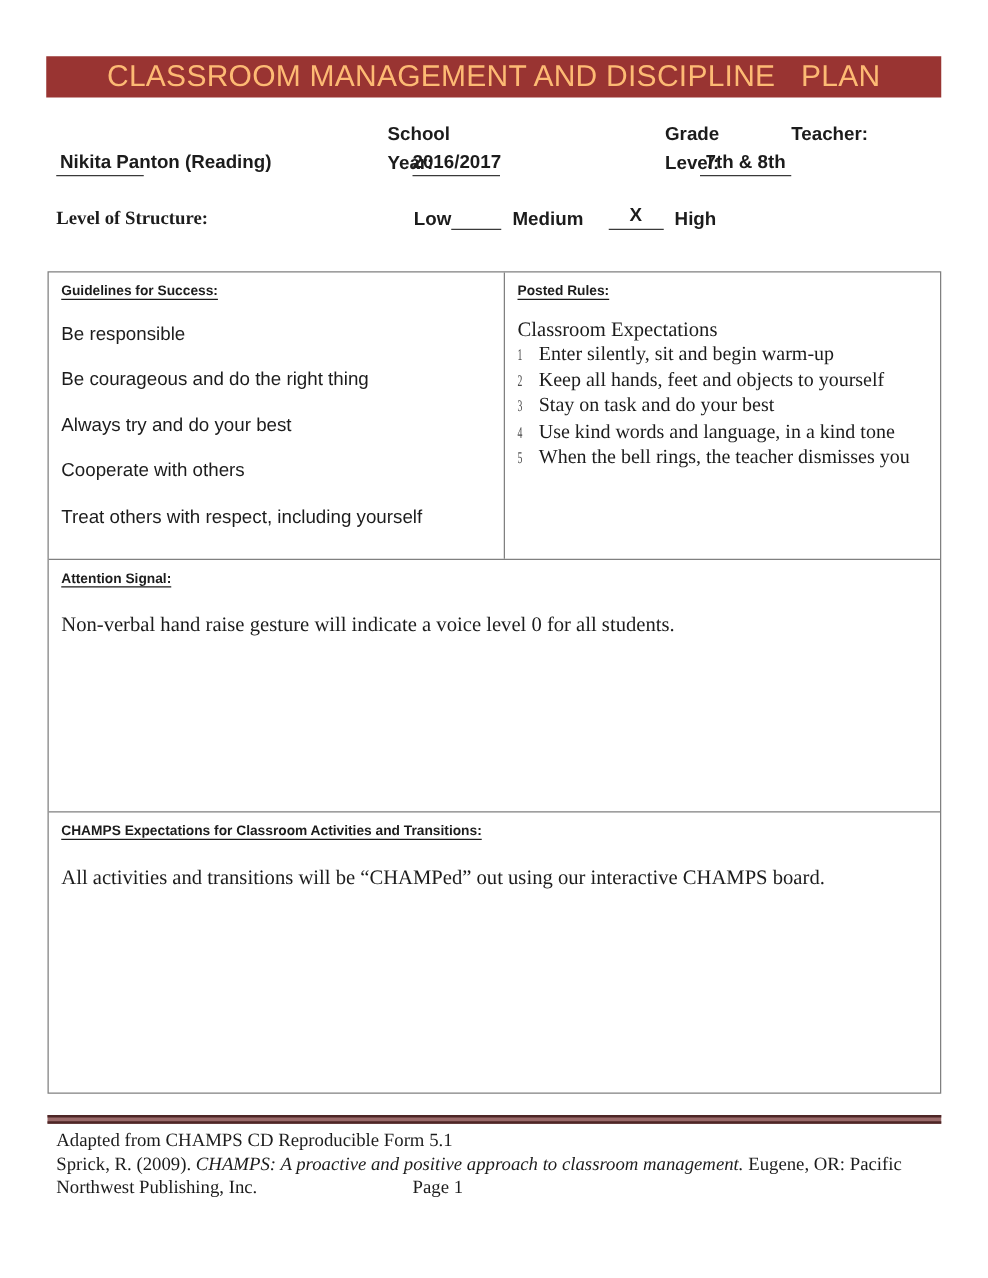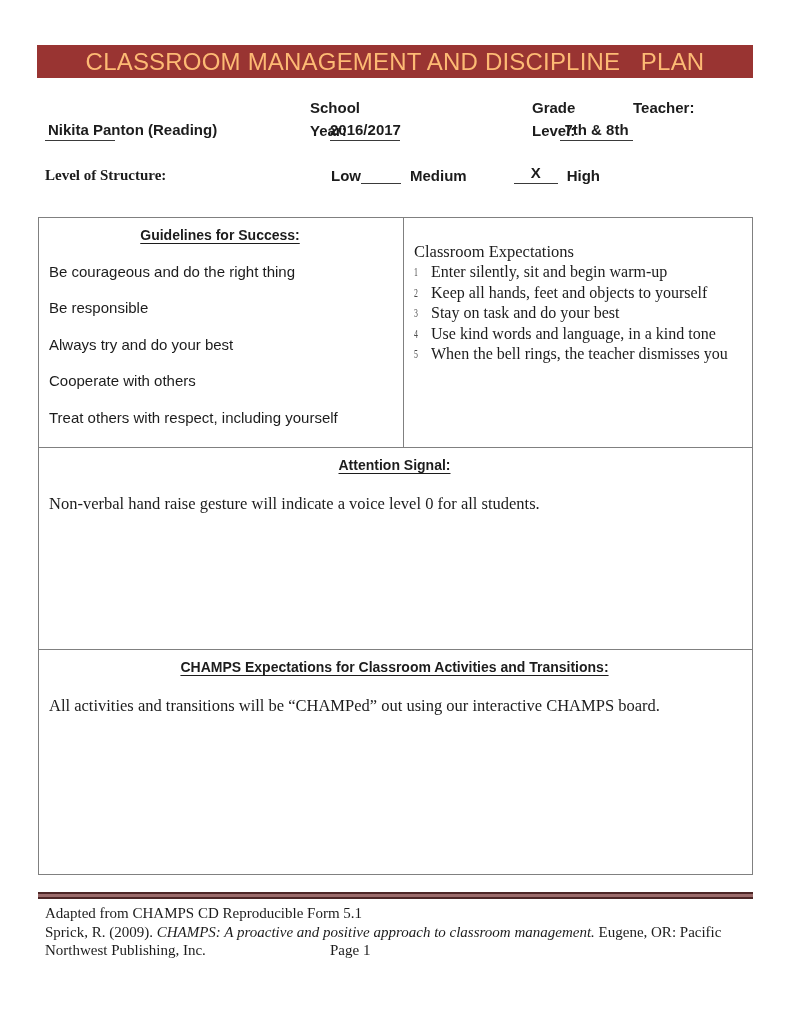--- a/index.html
+++ b/index.html
@@ -51,35 +51,34 @@
   .structure .ls-label { width: 277px; font-family: Liberation Serif, serif; }
   .ls-opt { display: flex; align-items: flex-end; }
   .ls-blank {
     display: inline-block; border-bottom: 1.5px solid #3a3a3a;
     text-align: center; margin-right: 9px; height: 20px;
     font-weight: bold;
   }
   .ls-opt:nth-child(2) .ls-blank { width: 40px; }
   .ls-opt:nth-child(3) .ls-blank { width: 44px; }
   .ls-opt:nth-child(4) .ls-blank { width: 43px; }
-  .ls-opt:nth-child(2) { margin-right: 47px; align-items: flex-end; }
+  .ls-opt:nth-child(2) { margin-right: 20px; align-items: flex-end; }
   .ls-opt:nth-child(3) { margin-right: 29px; }
   
   .plan-table {
     margin: 33px 37px 0 38px;
     width: 715px;
     border: 1px solid var(--border);
   }
   .row-top { display: flex; height: 230px; border-bottom: 1px solid var(--border); }
   .cell-guidelines { width: 365px; border-right: 1px solid var(--border); padding: 9px 12px 0 10px; }
   .cell-rules { flex: 1; padding: 9px 8px 0 10px; }
   .sec-heading {
-    font-size: 14px; font-weight: bold; text-decoration: underline;
+    font-size: 11px; font-weight: bold; text-decoration: underline;
     text-underline-offset: 3px;
-    text-align: center;
   }
   .g-item { font-size: 15px; margin-top: 19.5px; }
   .serif { font-family: "Liberation Serif", serif; }
   .rules-sub { font-size: 16.5px; margin-top: 15px; }
   .rule-item { display: flex; font-size: 16px; line-height: 20.6px; }
   .rule-num {
     width: 17px; flex: none; color: #4a4a4a;
     font-size: 13px; transform: scaleX(0.6); transform-origin: left center;
   }
   .row-mid { height: 202px; border-bottom: 1px solid var(--border); padding: 9px 12px 0 10px; }
@@ -143,28 +142,29 @@
       <span>High</span>
     </div>
     </div>
 </div>
 
 <div class="plan-table">
   <div class="row-top">
     <div class="cell-guidelines">
       <div class="sec-heading">Guidelines for Success:</div>
       <div>
+          <div class="g-item">Be responsible</div>
           <div class="g-item">Be courageous and do the right thing</div>
-          <div class="g-item">Be responsible</div>
           <div class="g-item">Always try and do your best</div>
           <div class="g-item">Cooperate with others</div>
           <div class="g-item">Treat others with respect, including yourself</div>
         </div>
     </div>
     <div class="cell-rules">
+      <div class="sec-heading">Posted Rules:</div>
       <div class="rules-sub serif">Classroom Expectations</div>
       <div>
           <div class="rule-item serif">
           <span class="rule-num">1</span>
           <span>Enter silently, sit and begin warm-up</span>
         </div>
           <div class="rule-item serif">
           <span class="rule-num">2</span>
           <span>Keep all hands, feet and objects to yourself</span>
         </div>

